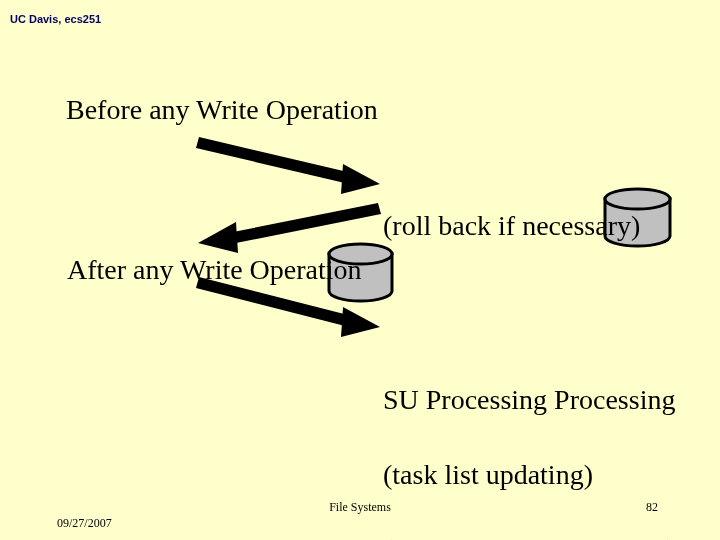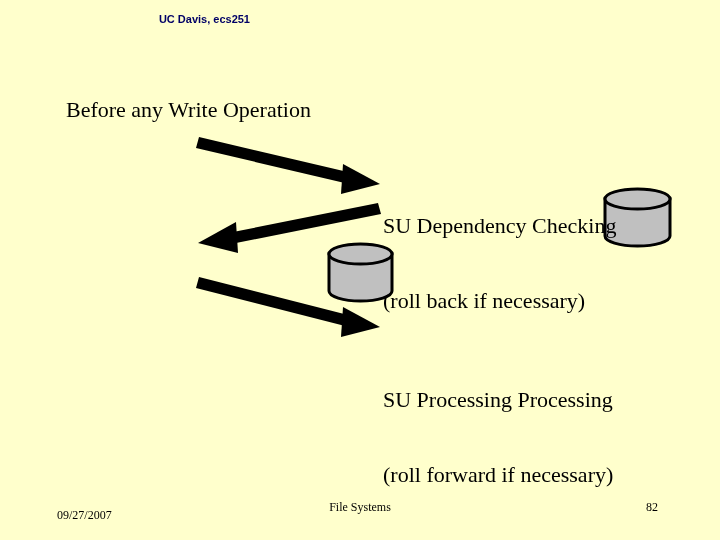--- a/index.html
+++ b/index.html
@@ -24,42 +24,42 @@
   #header {
     position: absolute;
     left: 10px;
     top: 12px;
     width: 240px;
     font-family: "Liberation Sans", "DejaVu Sans", sans-serif;
     font-weight: bold;
     font-size: 11px;
     line-height: 15px;
     color: #000066;
-    text-align: right;
+    text-align: left;
   }
   #header .line2 {
     display: block;
     padding-left: 22px;
   }
 
   
   #art {
     position: absolute;
     left: 0;
     top: 0;
     width: 720px;
     height: 540px;
   }
 
   
   .txt {
     position: absolute;
     color: #000000;
     font-family: "Liberation Serif", "DejaVu Serif", serif;
-    font-size: 22px;
+    font-size: 28px;
     line-height: 25px;
     white-space: pre;
   }
   #label-before {
     left: 66px;
     top: 97px;
   }
   #label-after {
     left: 67px;
     top: 257px;
@@ -83,21 +83,21 @@
     top: 500px;
     width: 720px;
     height: 22px;
     font-family: "Liberation Serif", "DejaVu Serif", serif;
     font-size: 12px;
     color: #000000;
   }
   #footer-date {
     position: absolute;
     left: 57px;
-    top: 8px;
+    top: 16px;
   }
   #footer-title {
     position: absolute;
     left: 0;
     top: 0;
     width: 720px;
     text-align: center;
   }
   #footer-page {
     position: absolute;
@@ -138,28 +138,29 @@
     </g>
 
     <g>
       <path d="M 329,254 L 329,291 A 31.5,10 0 0 0 392,291 L 392,254 Z" fill="#c0c0c0" stroke="#000000" stroke-width="3"></path>
       <ellipse cx="360.5" cy="254" rx="31.5" ry="10" fill="#c0c0c0" stroke="#000000" stroke-width="3"></ellipse>
     </g>
   </svg>
 
   <div class="txt" id="label-before">Before any Write Operation</div>
 
+  <div class="txt" id="label-after">After any Write Operation</div>
 
   <div class="txt" id="block-checking">
-    <span class="l">SU Dependency Checking</span>
     <span class="l">(roll back if necessary)</span>
   </div>
 
   <div class="txt" id="block-processing">
     <span class="l">SU Processing Processing</span>
+    <span class="l">(task list updating)</span>
     <span class="l">(roll forward if necessary)</span>
   </div>
 
   <div id="footer">
     <span id="footer-date">09/27/2007</span>
     <span id="footer-title">File Systems</span>
     <span id="footer-page">82</span>
   </div>
 
 </div>

